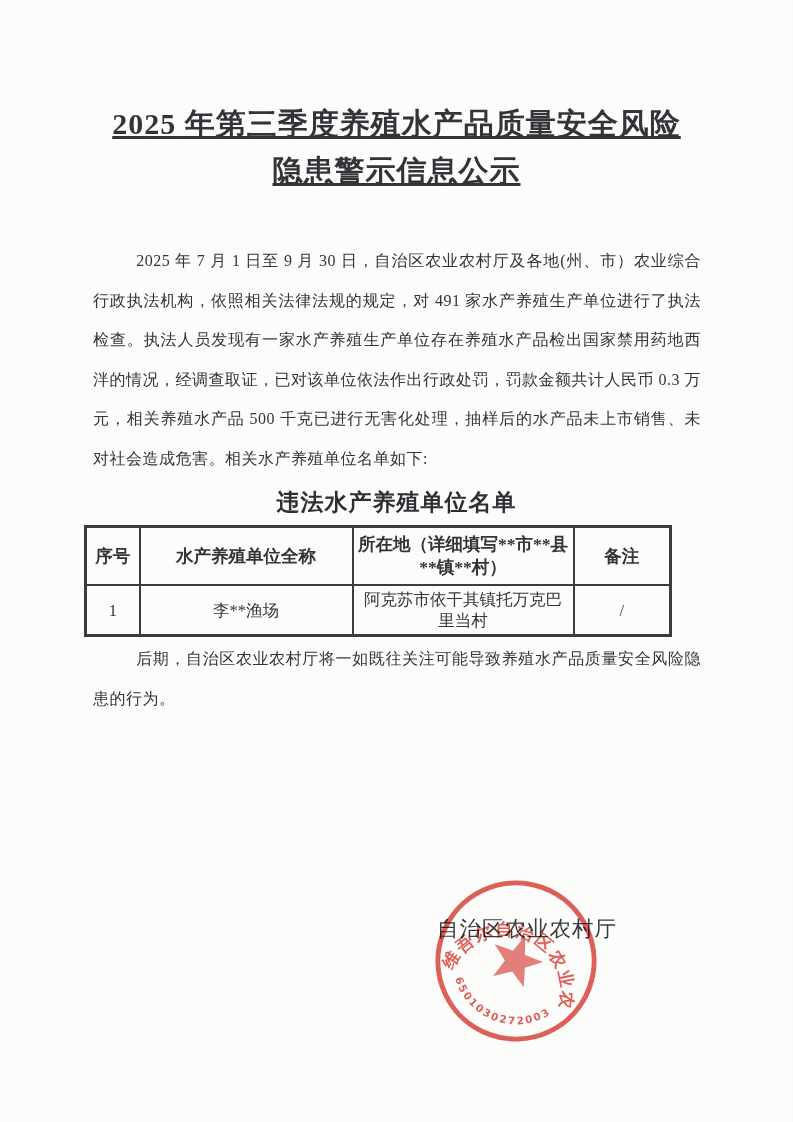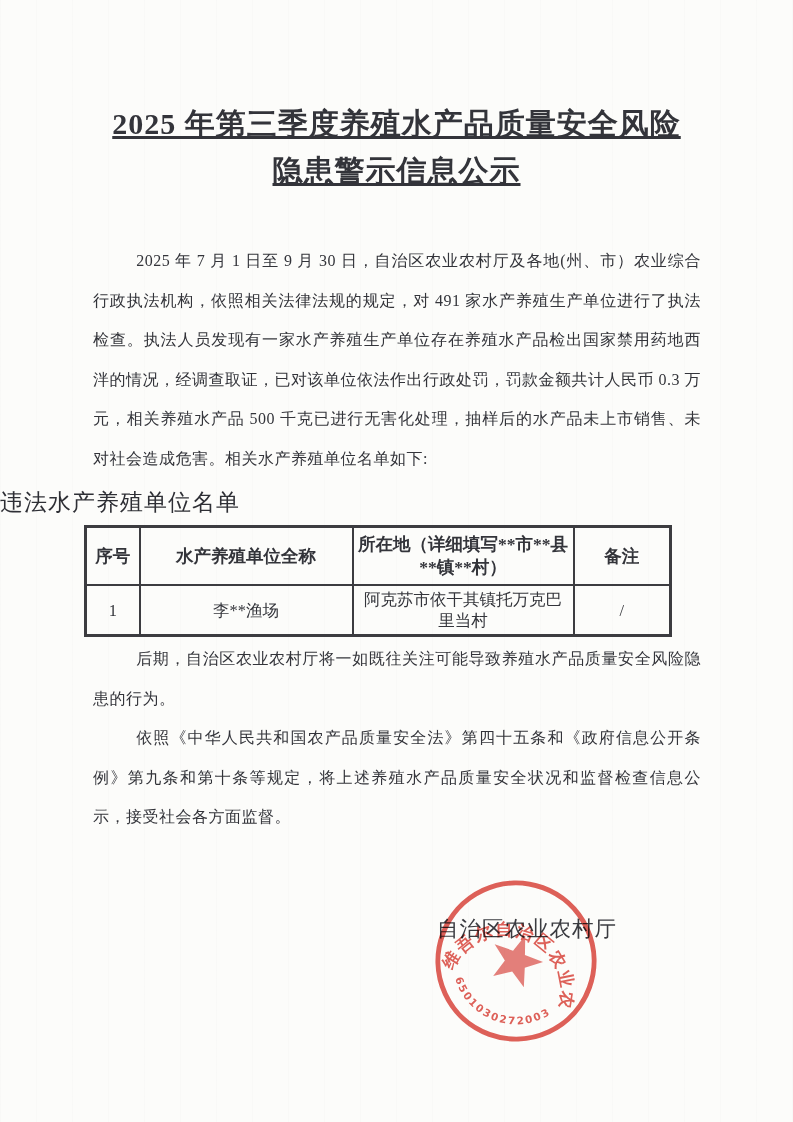--- a/index.html
+++ b/index.html
@@ -31,22 +31,23 @@
     text-indent:2.7em;
     letter-spacing:0.5px;
     color:#33343a;
   }
   .para-1 { margin-top:47px; }
   .para-2 { margin-top:2px; }
   .para-3 { margin-top:0; }
   .contact-line { text-indent:3.6em; text-align:left; }
   .table-title {
     margin:9px 0 7px;
+    text-align:center;
     font-size:23px;
-    font-weight:normal;
+    font-weight:bold;
     color:#2e2f35;
     letter-spacing:1px;
   }
   table.violation {
     margin-left:84px;
     width:585px;
     border-collapse:collapse;
     table-layout:fixed;
     border:3px solid #3c3c40;
   }
@@ -137,21 +138,20 @@
         <td>1</td>
         <td>李**渔场</td>
         <td>阿克苏市依干其镇托万克巴里当村</td>
         <td>/</td>
       </tr>
     </tbody>
   </table>
 
   <p class="para para-2">后期，自治区农业农村厅将一如既往关注可能导致养殖水产品质量安全风险隐患的行为。</p>
 
-  <p class="para para-3">依照《中华人民共和国农产品质量安全法》第四十五条和《政府信息公开条例》第九条和第十条等规定，将上述养殖水产品质量安全状况和监督检查信息公示，接受社会各方面监督。</p>
 
 
   <div class="signature">
     <div class="sig-agency">自治区农业农村厅</div>
   </div>
 
   <div class="seal">
     <svg viewBox="0 0 220 220">
       <circle cx="110" cy="110" r="101" fill="none" stroke="#dc4b43" stroke-width="6.5"></circle>
       <polygon fill="#dc4b43" fill-opacity="0.8" points="110,75 118.2,98.7 143.3,99.2 123.7,114.4 131.1,138.3 110,124.5 88.9,138.3 96.3,114.4 76.7,99.2 101.8,98.7"></polygon>

